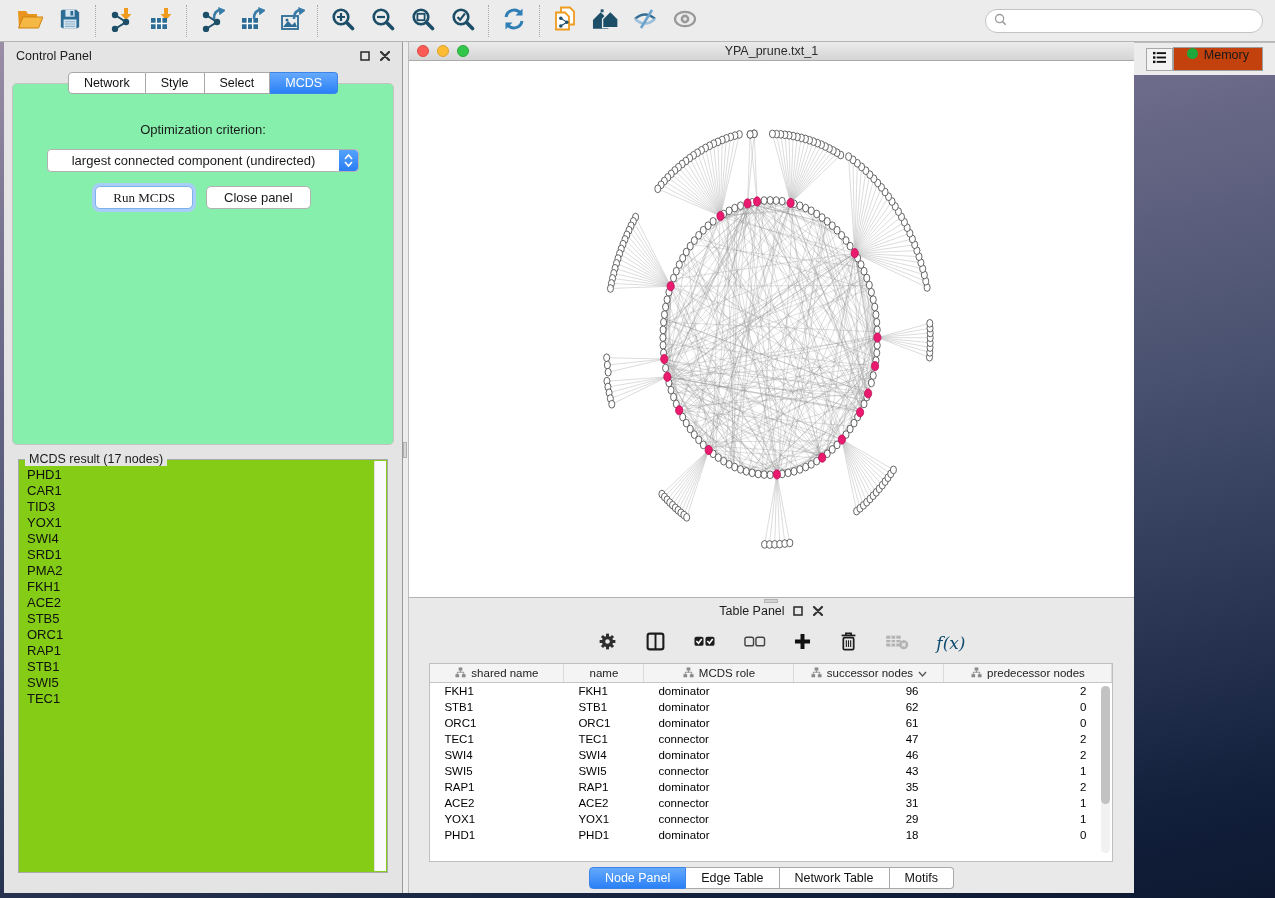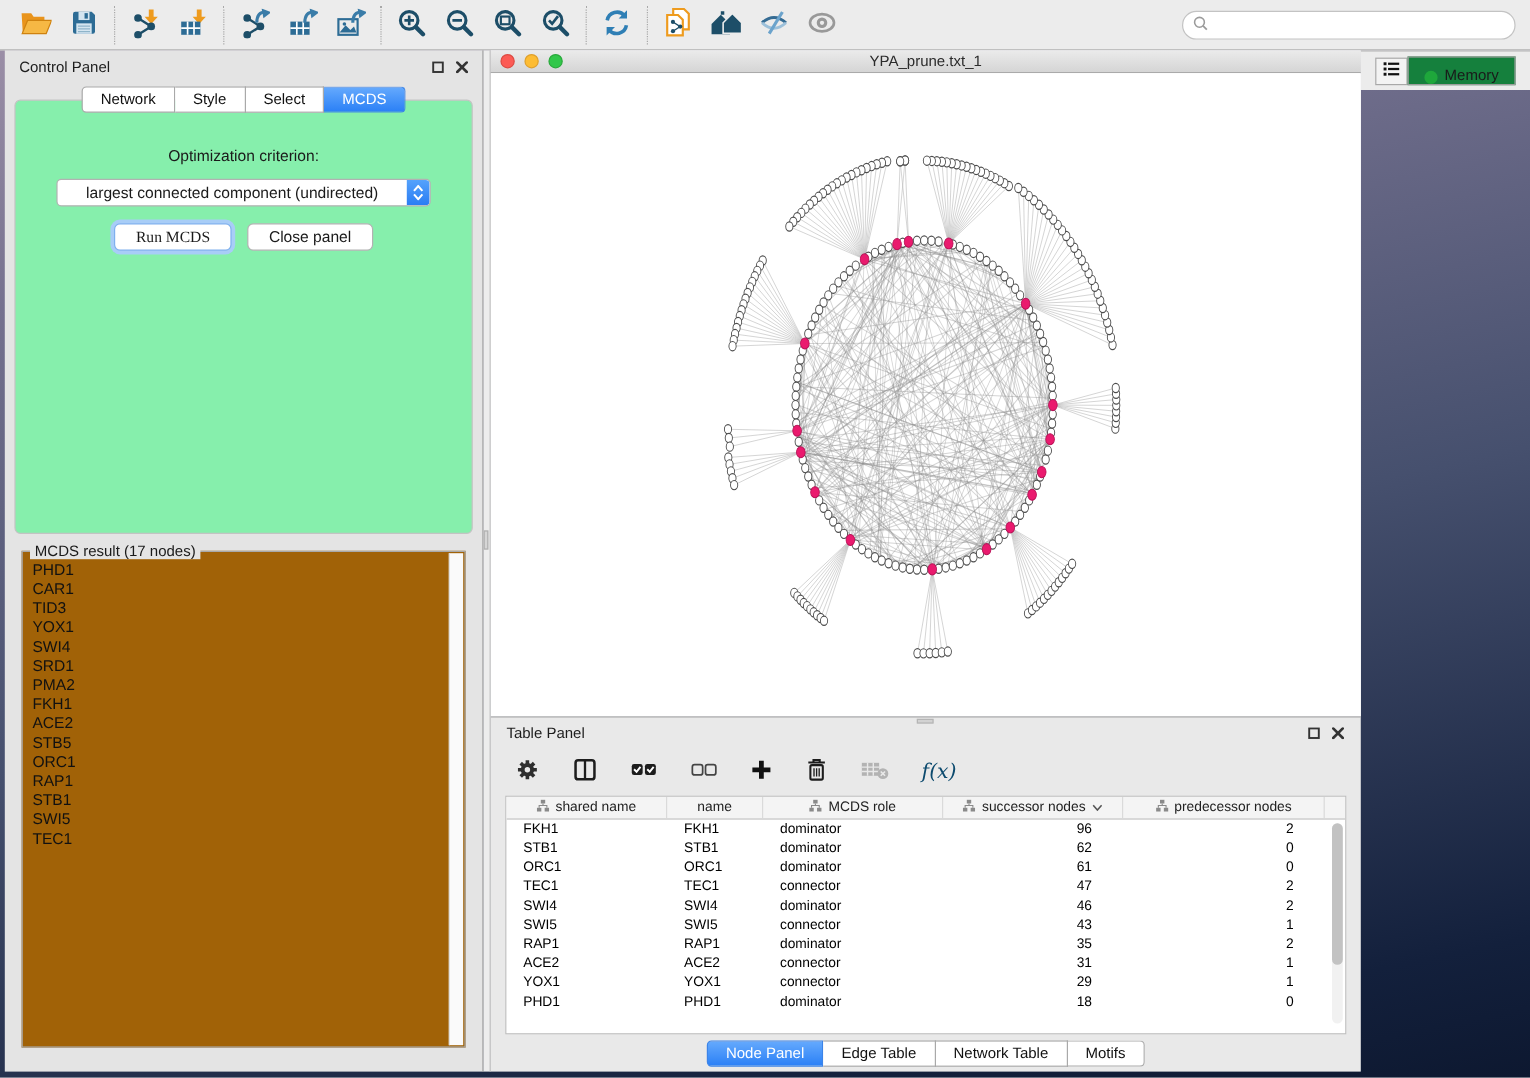--- a/index.html
+++ b/index.html
@@ -37,21 +37,21 @@
   .opt-label{font-size:13px;margin-top:14px;}
   .combo{margin-top:12px;width:312px;height:23px;background:#fff;border:1px solid #b2b2b2;border-radius:4px;
     display:flex;align-items:center;overflow:hidden;}
   .combo-text{flex:1;text-align:center;font-size:13px;}
   .combo-stepper{width:19px;align-self:stretch;background:linear-gradient(#55a2fc,#2a7df3);
     display:flex;flex-direction:column;align-items:center;justify-content:center;gap:1px;border-radius:0 3px 3px 0;}
   .btn-row{margin-top:14px;display:flex;gap:13px;}
   .btn{height:23px;padding:0 17px;background:#fff;border:1px solid #b2b2b2;border-radius:5px;
     font-size:13px;display:flex;align-items:center;}
   .btn.focused{box-shadow:0 0 0 3px #a8cdf7;border-color:#7fb0ee;font-family:Liberation Serif, serif;}
-  .result-group{margin:14px 14px 20px;flex:1;position:relative;border:1px solid #a9a9a9;background:#a16207;min-height:0;}
+  .result-group{margin:14px 14px 20px;flex:1;position:relative;border:1px solid #a9a9a9;background:#84cc16;min-height:0;}
   .result-title{position:absolute;top:-8px;left:6px;background:#e4e4e4;padding:0 4px;font-size:12.5px;}
   .result-list{position:absolute;inset:1px 13px 1px 1px;overflow:hidden;padding:6px 0 0 7px;}
   .result-item{font-size:13px;line-height:16px;color:#111;}
   .result-scroll{position:absolute;top:1px;bottom:1px;right:1px;width:12px;background:#fafafa;border-left:1px solid #e0e0e0;}
   
   .v-splitter{width:6px;background:#ededed;border-right:1px solid #bdbdbd;position:relative;}
   .v-grip{position:absolute;left:0;right:1px;top:47%;height:16px;background:#d6d6d6;border:1px solid #b0b0b0;}
   
   .right{flex:1;display:flex;flex-direction:column;min-width:0;}
   .network-window{flex:1;display:flex;flex-direction:column;min-height:0;background:#fff;}
@@ -59,43 +59,43 @@
     display:flex;align-items:center;padding:0 8px;position:relative;}
   .lights{display:flex;gap:8px;}
   .light{width:12px;height:12px;border-radius:50%;}
   .light.red{background:#fc5b55;border:1px solid #dd4b43;}
   .light.yellow{background:#fdbc33;border:1px solid #dfa02c;}
   .light.green{background:#32c74a;border:1px solid #2aa93c;}
   .net-title{position:absolute;left:0;right:0;text-align:center;font-size:12.5px;color:#2b2b2b;}
   .canvas{flex:1;position:relative;background:#fff;}
   .canvas svg{position:absolute;inset:0;width:100%;height:100%;}
   
-  .table-panel{height:296px;background:#e9e9e9;border-top:1px solid #b2b2b2;display:flex;flex-direction:column;position:relative;}
+  .table-panel{height:296px;background:#e9e9e9;border-top:1px solid #b2b2b2;display:flex;flex-direction:column;position:relative;align-items:center;}
   .h-grip{position:absolute;top:1px;left:50%;margin-left:-7px;width:14px;height:4px;background:#d2d2d2;border:1px solid #b5b5b5;}
   .tp-header{height:25px;display:flex;align-items:center;padding:0 13px;gap:8px;}
   .tp-toolbar{height:40px;display:flex;align-items:center;padding-left:20px;gap:27px;}
   .tpi{display:flex;align-items:center;justify-content:center;}
   .tpi.disabled{opacity:1;}
   .fx{font-family:"DejaVu Serif","Liberation Serif",serif;font-style:italic;font-size:17px;color:#0c4a6e;}
   .tp-table{margin:0 12px;background:#fff;border:1px solid #bfbfbf;flex:1;position:relative;overflow:hidden;}
   .thead{display:flex;height:19px;background:#f4f4f4;border-bottom:1px solid #c6c6c6;}
   .th{display:flex;align-items:center;justify-content:center;gap:5px;font-size:11.5px;color:#222;
     border-right:1px solid #dadada;height:100%;}
   .trow{display:flex;height:16px;}
   .td{font-size:11.5px;color:#000;line-height:16px;white-space:nowrap;overflow:hidden;}
   .td.l{padding-left:14px;text-align:left;}
   .td.r{padding-right:26px;text-align:right;}
   .tbl-scroll{position:absolute;top:22px;right:2px;bottom:8px;width:9px;background:#f1f1f1;border-radius:5px;}
   .tbl-thumb{position:absolute;top:0;left:0;right:0;height:118px;background:#c2c2c2;border-radius:5px;}
   .tp-tabs{height:31px;display:flex;align-items:center;justify-content:center;}
   
   .status-bar{height:33px;background:#ececec;border-top:1px solid #bcbcbc;display:flex;align-items:center;padding:0 12px;}
   .sq-btn{width:27px;height:23px;background:#f3f3f3;border:1px solid #a8a8a8;display:flex;align-items:center;justify-content:center;}
-  .memory-btn{margin-left:auto;height:24px;background:#15803d;border:1px solid #9d9d9d;display:flex;
-    align-items:flex-end;gap:6px;padding:0 13px;font-size:12.5px;}
+  .memory-btn{margin-left:auto;height:24px;background:#c2410c;border:1px solid #9d9d9d;display:flex;
+    align-items:flex-start;gap:6px;padding:0 13px;font-size:12.5px;}
   .mem-dot{width:11px;height:11px;border-radius:50%;background:#1ea73b;}
 </style>
 </head>
 <body>
 
 <div class="main-toolbar">
   <div id="tb-icons" style="display:flex;align-items:center;">
       <div class="tb-btn">
         <span><svg width="26" height="22" viewBox="0 0 26 22">
             <path d="M1 3 h8 l2 3 h9 v3 H6 L2 20 Z" fill="#e9941c"></path>

